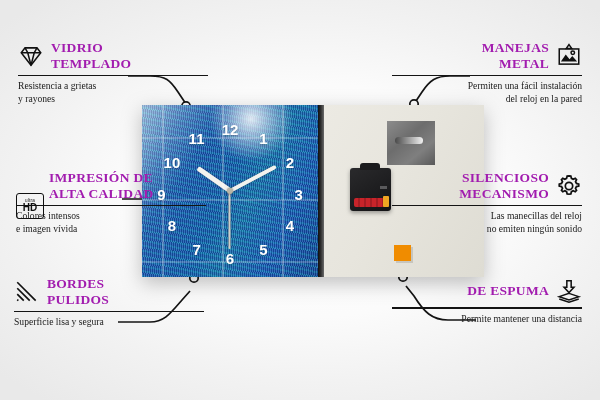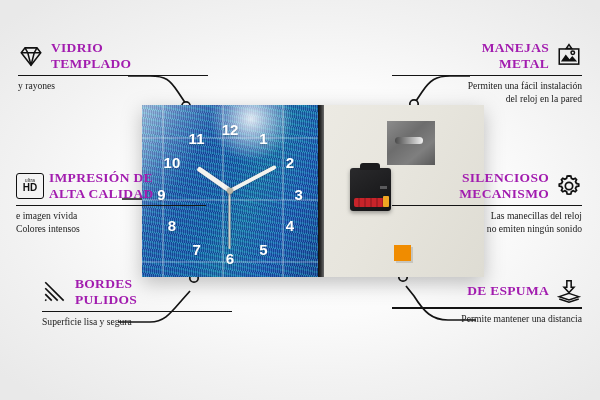--- a/index.html
+++ b/index.html
@@ -71,27 +71,27 @@
     text-transform:uppercase;}
   .callout.right .title{text-align:right;}
   .rule{height:1.6px;background:#141414;margin:3px 0 4px;width:100%;}
   .desc{font-size:9.6px;color:#1a1a1a;line-height:1.32;}
   .callout.right .desc{text-align:right;}
   .ico{flex:0 0 auto;width:26px;height:26px;color:#101010;}
   .ico svg{display:block;width:26px;height:26px;}
 
   #c-vidrio{left:18px;top:40px;}
   #c-hd{left:16px;top:170px;}
-  #c-bordes{left:14px;top:276px;margin-left:28px;}
+  #c-bordes{left:14px;top:276px;}
   #c-manejas{left:392px;top:40px;}
   #c-mecanismo{left:392px;top:170px;}
   #c-espaciador{left:392px;top:278px;}
 
   .hdbox{border:1.8px solid #101010;border-radius:3px;width:26px;height:24px;
-    display:flex;flex-direction:column;align-items:center;justify-content:center;line-height:1;}
+    display:flex;flex-direction:column;align-items:center;justify-content:center;line-height:1;margin-top:20px;}
   .hdbox .u{font-size:4.6px;font-family:"Liberation Sans",sans-serif;letter-spacing:.2px;}
   .hdbox .h{font-size:10px;font-weight:bold;font-family:"Liberation Sans",sans-serif;}
 
   .lines{position:absolute;inset:0;pointer-events:none;}
 </style>
 </head>
 <body>
 
 <div class="stage">
 
@@ -160,41 +160,42 @@
           <path d="M3 9 H21 M6.5 4.5 L9 9 L12 20.5 M17.5 4.5 L15 9 L12 20.5 M9 9 H15"></path>
         </svg>
       </span>
       <div class="title">
         <div>VIDRIO</div>
         <div>TEMPLADO</div>
       </div>
     </div>
     <div class="rule"></div>
     <div class="desc">
+      <div>Resistencia a grietas</div>
       <div>y rayones</div>
     </div>
   </div>
 
   <div class="callout left" id="c-hd">
     <div class="head">
       <span class="ico">
         <span class="hdbox">
           <span class="u">ultra</span>
           <span class="h">HD</span>
         </span>
       </span>
       <div class="title">
         <div>IMPRESIÓN DE</div>
         <div>ALTA CALIDAD</div>
       </div>
     </div>
     <div class="rule"></div>
     <div class="desc">
+      <div>Colores intensos</div>
       <div>e imagen vívida</div>
-      <div>Colores intensos</div>
     </div>
   </div>
 
   <div class="callout left" id="c-bordes">
     <div class="head">
       <span class="ico">
         <svg viewBox="0 0 24 24" fill="none" stroke="currentColor" stroke-width="1.5">
           <path d="M3 3 L20 20 M3 8.5 L14.5 20 M3 14 L9 20 M3 19 L4 20"></path>
         </svg>
       </span>

